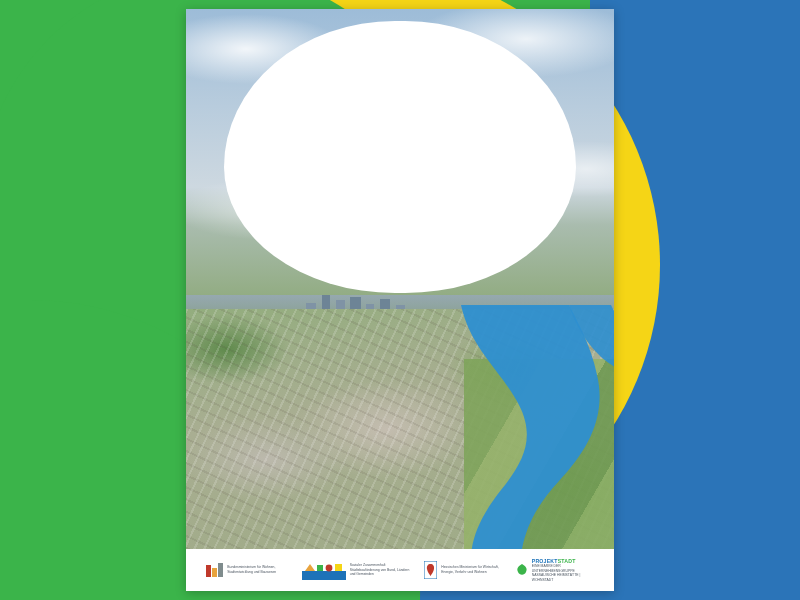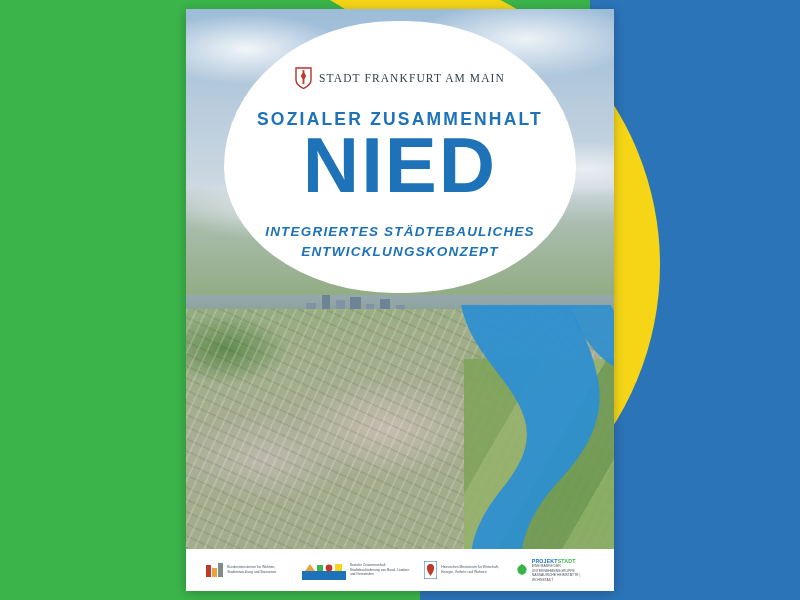--- a/index.html
+++ b/index.html
@@ -280,39 +280,20 @@
     <div class="river">
       <svg width="250" height="250" viewBox="0 0 250 250">
         <path d="M 60 0 C 70 45, 100 65, 118 100 C 136 135, 120 160, 100 185 C 82 208, 72 228, 70 250
                  L 120 250 C 124 222, 136 200, 158 176 C 186 146, 206 112, 196 70 C 190 40, 176 16, 168 0 Z" fill="#2e8fd0" opacity="0.95"></path>
         <path d="M 168 0 C 178 30, 196 52, 214 62 C 230 72, 244 74, 250 74 L 250 40 C 236 36, 220 22, 210 0 Z" fill="#2e8fd0" opacity="0.9"></path>
       </svg>
     </div>
     <div class="dome"></div>
   </div>
 
-  <div class="title-block">
-    <div class="crest">
-      <svg class="crest-mark" width="17" height="22" viewBox="0 0 17 22">
-        <path d="M1 1 H16 V13 C16 18 10.5 20.5 8.5 21.5 C6.5 20.5 1 18 1 13 Z" fill="#ffffff" stroke="#b5352c" stroke-width="1.4"></path>
-        <path d="M8.5 4.5 L11.2 9 L8.5 13.5 L5.8 9 Z" fill="#c0392b"></path>
-        <rect x="7.6" y="3" width="1.8" height="14" fill="#c0392b"></rect>
-      </svg>
-      <span class="crest-text">STADT FRANKFURT AM MAIN</span>
-    </div>
-
-    <div class="kicker">SOZIALER ZUSAMMENHALT</div>
-
-    <div class="headline">NIED</div>
-
-    <div class="subtitle">
-      <div>INTEGRIERTES STÄDTEBAULICHES</div>
-      <div>ENTWICKLUNGSKONZEPT</div>
-    </div>
-  </div>
 
   <div class="footer">
 
     <div class="logo">
       <div class="swatch-row">
         <span class="swatch" style="background:#c0392b"></span>
         <span class="swatch" style="background:#e8a33d;height:9px"></span>
         <span class="swatch" style="background:#7f8c8d;height:14px"></span>
       </div>
       <div class="logo-caption">Bundesministerium

